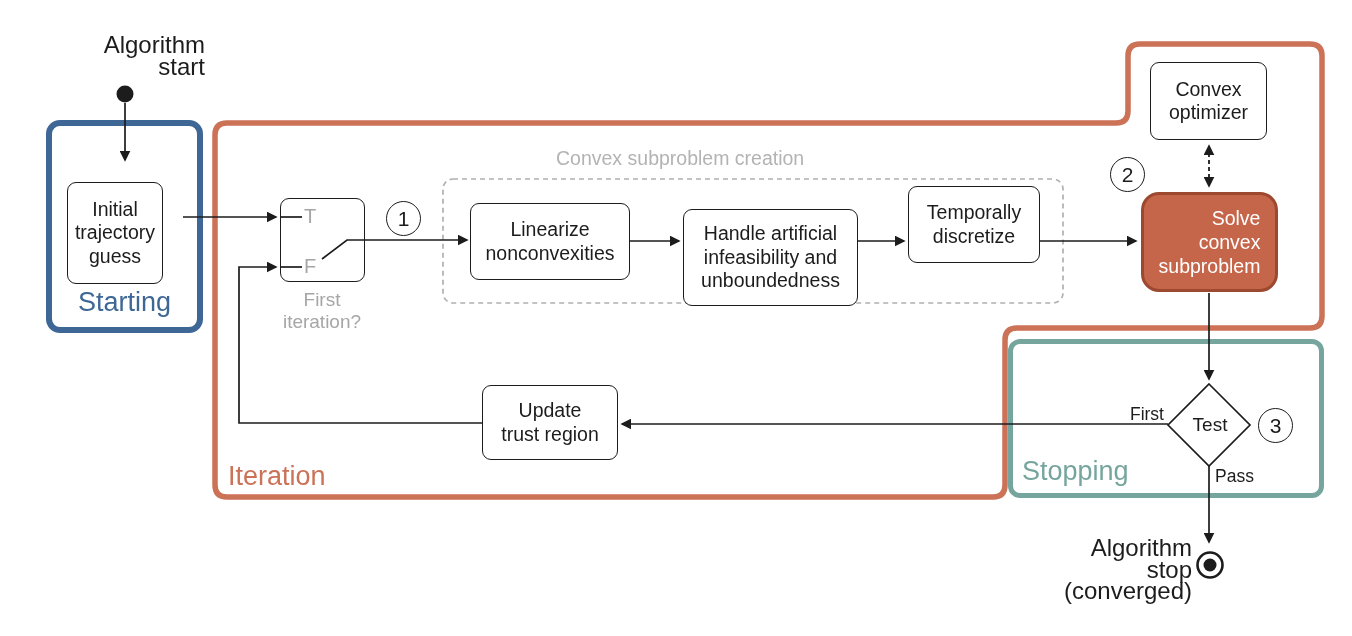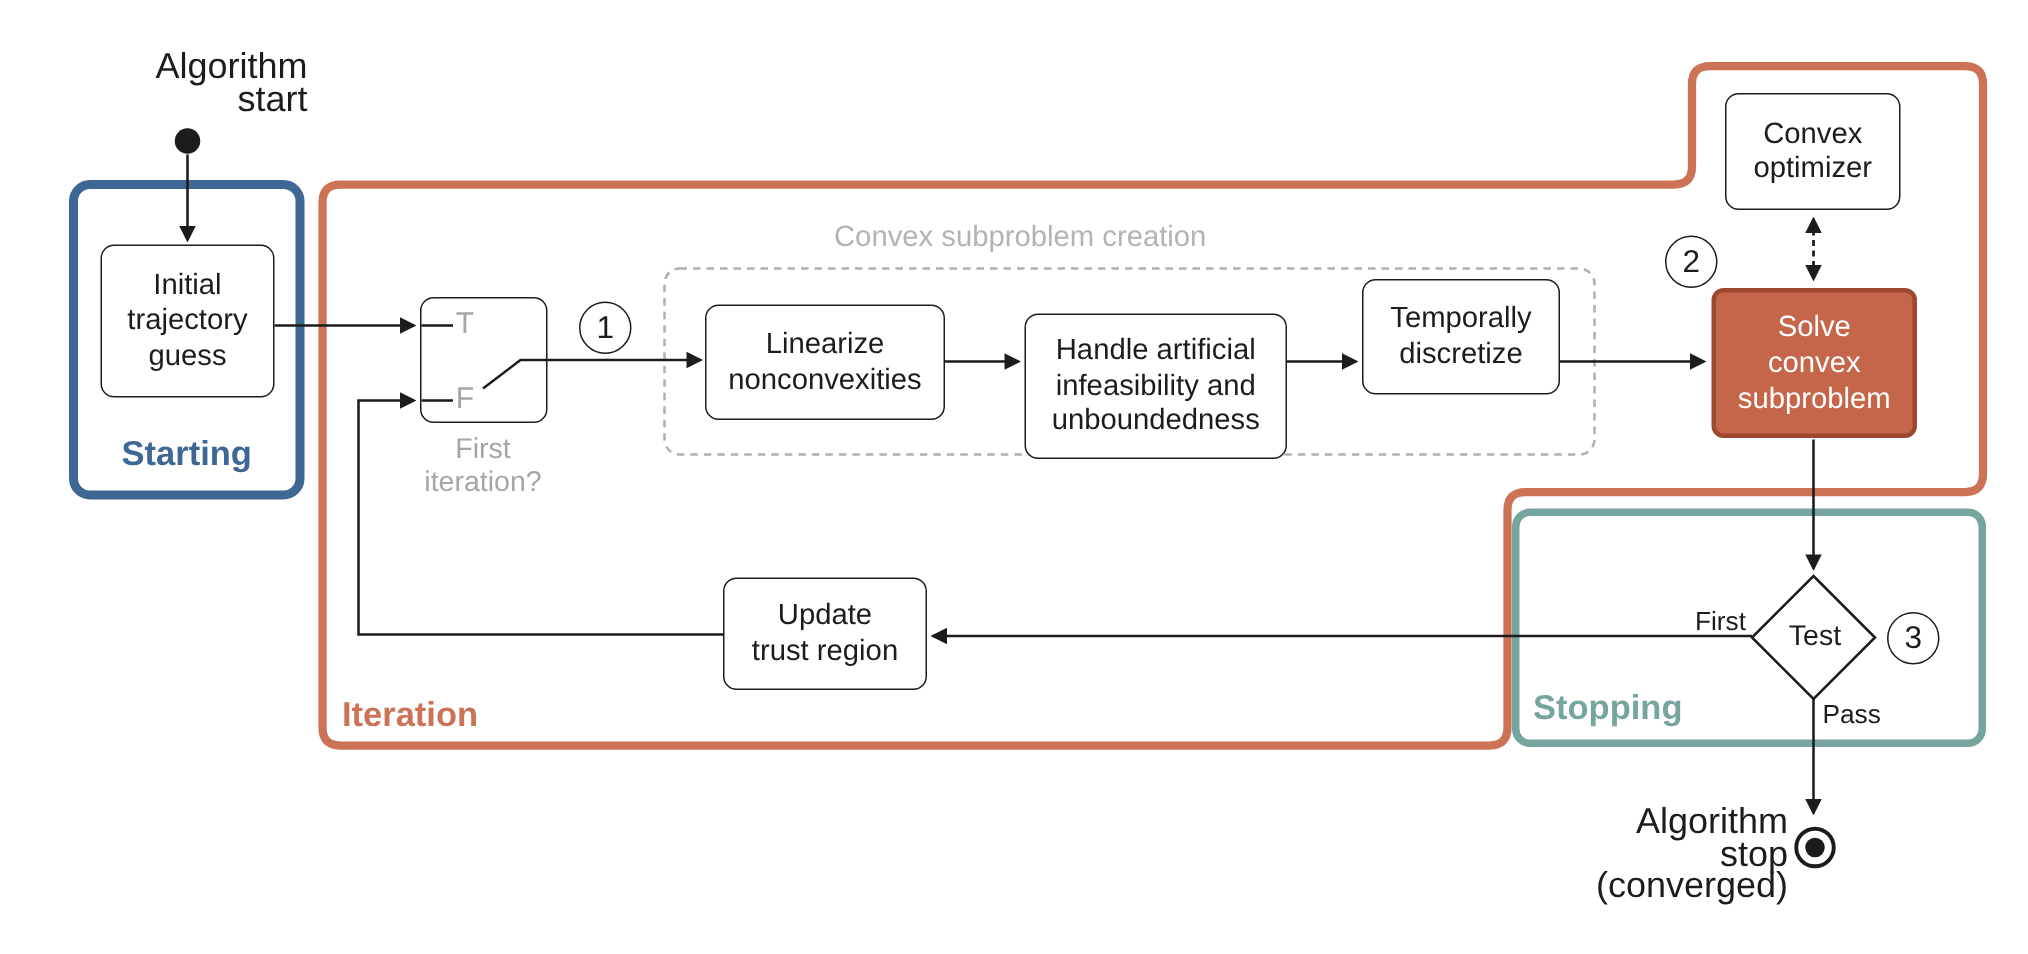--- a/index.html
+++ b/index.html
@@ -15,26 +15,26 @@
   .prelines{white-space:pre-line;}
   .node{
     position:absolute;display:flex;align-items:center;justify-content:center;
     background:#fff;border:1.7px solid var(--ink);border-radius:9px;
     font-size:19.5px;line-height:23.5px;text-align:center;white-space:pre-line;
     z-index:4;
   }
   .node.transparent{background:transparent;}
   .node.solve{
     background:var(--solve-fill);border:3px solid var(--solve-border);
-    color:#fff;border-radius:8px;line-height:24px;
+    color:#fff;border-radius:18px;line-height:24px;text-align:right;
   }
   .region{position:absolute;border-radius:14px;z-index:1;}
   .region.starting{border:6px solid var(--blue);}
   .region.stopping{border:5px solid var(--teal);border-radius:12px;}
-  .region-label{position:absolute;font-weight:bold;font-size:23px;z-index:5;line-height:30px;}
+  .region-label{position:absolute;font-weight:normal;font-size:27px;z-index:5;line-height:30px;}
   .region-label.blue{color:var(--blue);text-align:center;}
   .region-label.orange{color:var(--orange);}
   .region-label.teal{color:var(--teal);}
   .gray-label{position:absolute;color:var(--muted);font-size:19px;line-height:22px;text-align:center;z-index:2;}
   .creation-label{position:absolute;color:var(--muted-light);font-size:19.5px;text-align:left;z-index:2;}
   .port{position:absolute;color:var(--muted);font-size:20px;width:28px;text-align:center;z-index:5;line-height:20px;}
   .stepnum{
     position:absolute;width:35px;height:35px;border:1.8px solid var(--ink);border-radius:50%;
     display:flex;align-items:center;justify-content:center;font-size:21px;z-index:5;
   }
@@ -89,21 +89,21 @@
 start</div>
   <div class="term-label prelines" style="left:1026px;top:537px;width:166px;">Algorithm
 stop (converged)</div>
 
   <div class="region-label blue" style="left:46px;top:287px;width:157px;">Starting</div>
   <div class="region-label orange" style="left:228px;top:461px;">Iteration</div>
   <div class="region-label teal" style="left:1022px;top:456px;">Stopping</div>
 
   <div class="creation-label" style="left:556px;top:147px;width:400px;">Convex subproblem creation</div>
 
-  <div class="node" style="left:67px;top:163px;width:116px;height:102px;">Initial
+  <div class="node" style="left:67px;top:182px;width:96px;height:102px;">Initial
 trajectory
 guess</div>
 
   <div class="node transparent" style="left:280px;top:198px;width:85px;height:84px;"></div>
   <div class="port" style="left:296px;top:206px;">T</div>
   <div class="port" style="left:296px;top:256px;">F</div>
   <div class="gray-label prelines" style="left:252px;top:289px;width:140px;">First
 iteration?</div>
 
   <div class="node" style="left:470px;top:203px;width:160px;height:77px;">Linearize

